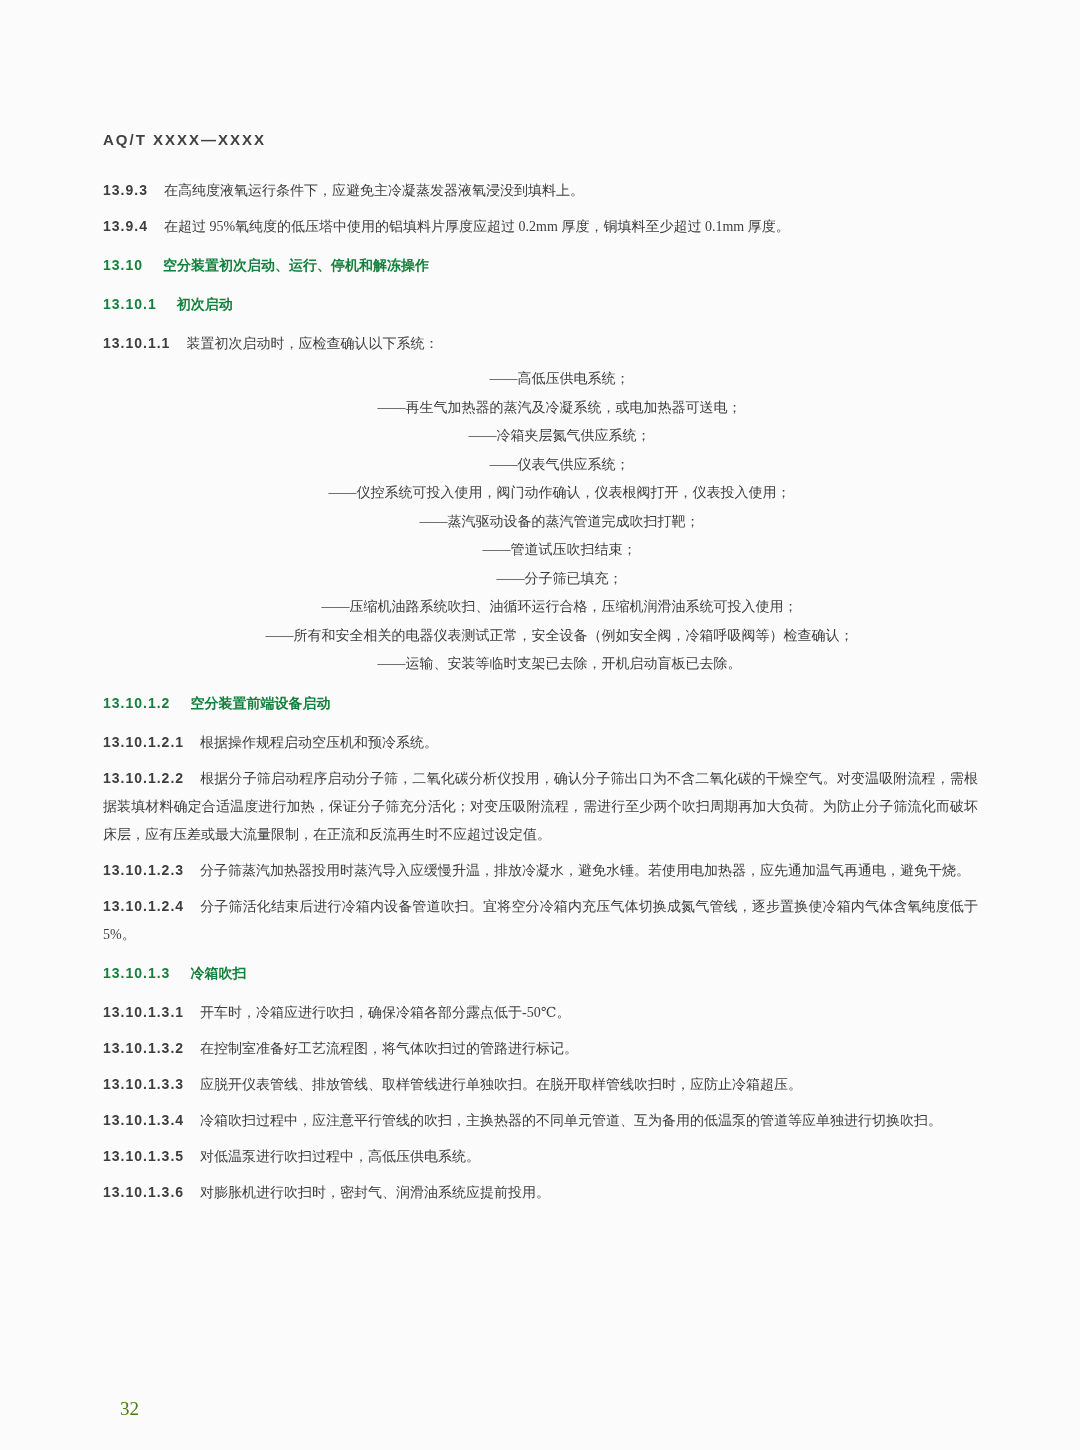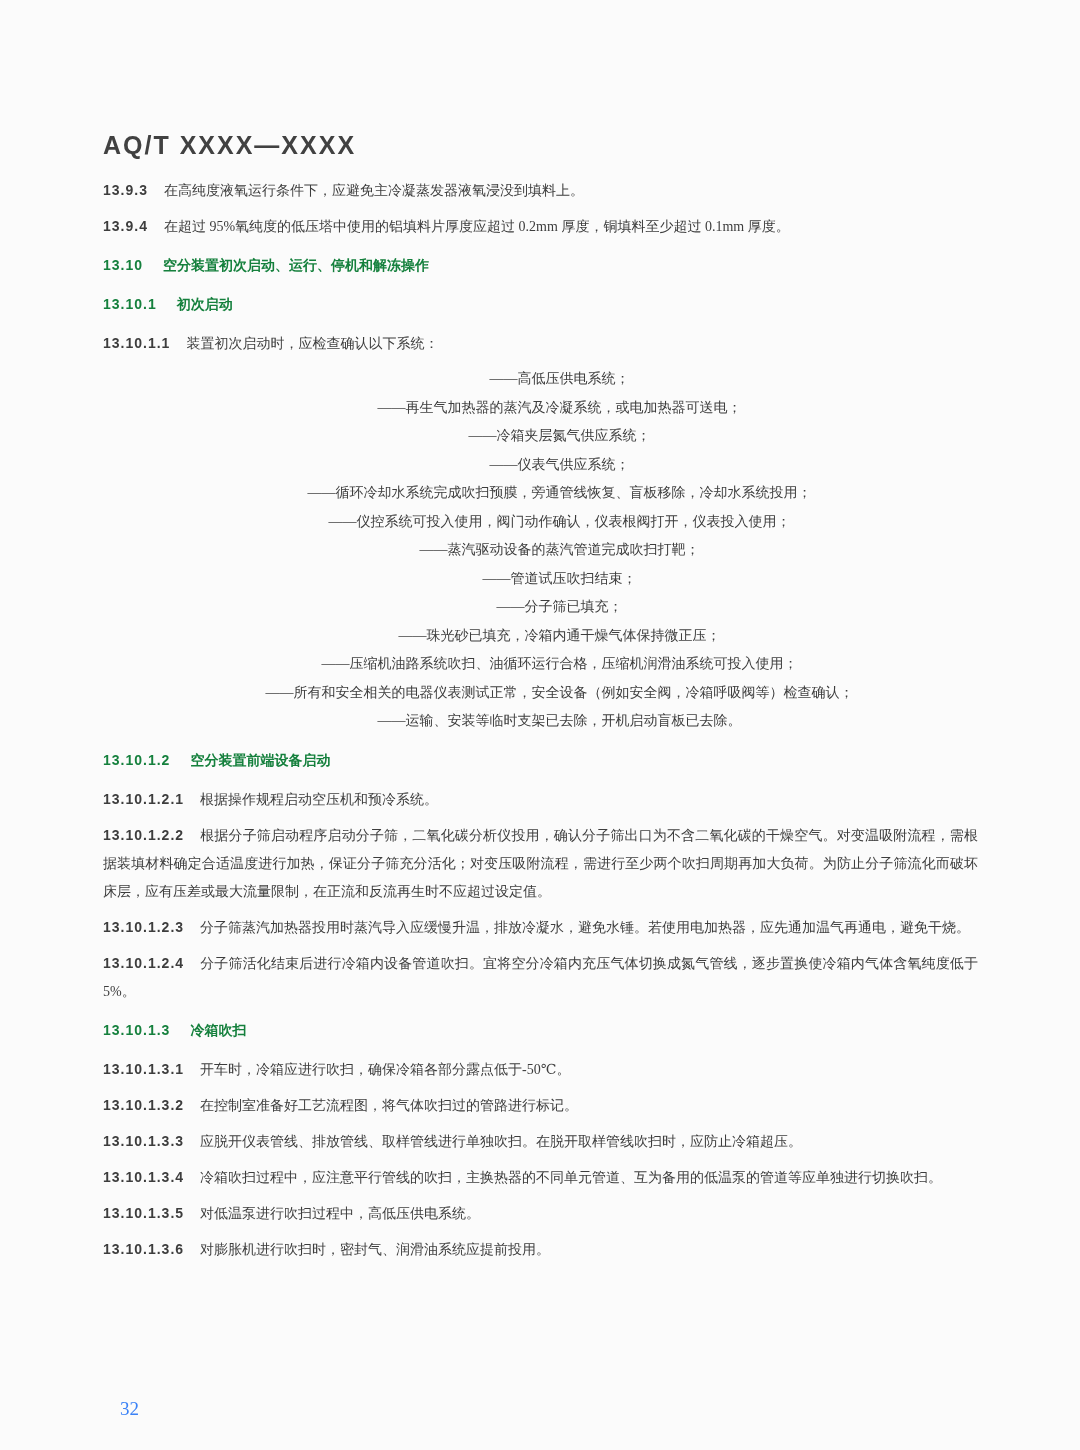--- a/index.html
+++ b/index.html
@@ -15,21 +15,21 @@
     background: #fbfbfb;
     color: #3d3d3d;
     font-family: "Liberation Serif", "DejaVu Serif", serif;
     overflow: hidden;
   }
   .running-header {
     position: absolute;
     top: 131px;
     left: 103px;
     font-family: "Liberation Sans", "DejaVu Sans", sans-serif;
-    font-size: 25px;
+    font-size: 15px;
     font-weight: 600;
     letter-spacing: 2px;
     color: #414141;
   }
   .doc-body {
     position: absolute;
     top: 169px;
     left: 103px;
     width: 875px;
   }
@@ -64,46 +64,44 @@
     white-space: nowrap;
   }
   .heading .clause-number {
     margin-right: 20px;
   }
   .page-number {
     position: absolute;
     top: 1398px;
     left: 120px;
     font-size: 19px;
-    color: #3b82f6;
+    color: #4d7c0f;
     font-family: "Liberation Serif", "DejaVu Serif", serif;
   }
 </style>
 </head>
 <body>
 
 <div class="page">
   <div class="running-header">AQ/T XXXX—XXXX</div>
 
   <main class="doc-body">
       <p class="block clause"><span class="clause-number">13.9.3</span><span class="clause-text">在高纯度液氧运行条件下，应避免主冷凝蒸发器液氧浸没到填料上。</span></p>
       <p class="block clause"><span class="clause-number">13.9.4</span><span class="clause-text">在超过 95%氧纯度的低压塔中使用的铝填料片厚度应超过 0.2mm 厚度，铜填料至少超过 0.1mm 厚度。</span></p>
       <p class="block heading"><span class="clause-number">13.10</span><span class="clause-text">空分装置初次启动、运行、停机和解冻操作</span></p>
       <p class="block heading"><span class="clause-number">13.10.1</span><span class="clause-text">初次启动</span></p>
       <p class="block clause"><span class="clause-number">13.10.1.1</span><span class="clause-text">装置初次启动时，应检查确认以下系统：</span></p>
       <p class="block list-item"><span class="clause-text">——高低压供电系统；</span></p>
       <p class="block list-item"><span class="clause-text">——再生气加热器的蒸汽及冷凝系统，或电加热器可送电；</span></p>
       <p class="block list-item"><span class="clause-text">——冷箱夹层氮气供应系统；</span></p>
       <p class="block list-item"><span class="clause-text">——仪表气供应系统；</span></p>
-      <p class="block list-item"><span class="clause-text">——循环冷却水系统完成吹扫预膜，旁通管线恢复、盲板移除，冷却水系统投用；</span></p>
       <p class="block list-item"><span class="clause-text">——仪控系统可投入使用，阀门动作确认，仪表根阀打开，仪表投入使用；</span></p>
       <p class="block list-item"><span class="clause-text">——蒸汽驱动设备的蒸汽管道完成吹扫打靶；</span></p>
       <p class="block list-item"><span class="clause-text">——管道试压吹扫结束；</span></p>
       <p class="block list-item"><span class="clause-text">——分子筛已填充；</span></p>
-      <p class="block list-item"><span class="clause-text">——珠光砂已填充，冷箱内通干燥气体保持微正压；</span></p>
       <p class="block list-item"><span class="clause-text">——压缩机油路系统吹扫、油循环运行合格，压缩机润滑油系统可投入使用；</span></p>
       <p class="block list-item"><span class="clause-text">——所有和安全相关的电器仪表测试正常，安全设备（例如安全阀，冷箱呼吸阀等）检查确认；</span></p>
       <p class="block list-item"><span class="clause-text">——运输、安装等临时支架已去除，开机启动盲板已去除。</span></p>
       <p class="block heading"><span class="clause-number">13.10.1.2</span><span class="clause-text">空分装置前端设备启动</span></p>
       <p class="block clause"><span class="clause-number">13.10.1.2.1</span><span class="clause-text">根据操作规程启动空压机和预冷系统。</span></p>
       <p class="block clause"><span class="clause-number">13.10.1.2.2</span><span class="clause-text">根据分子筛启动程序启动分子筛，二氧化碳分析仪投用，确认分子筛出口为不含二氧化碳的干燥空气。对变温吸附流程，需根据装填材料确定合适温度进行加热，保证分子筛充分活化；对变压吸附流程，需进行至少两个吹扫周期再加大负荷。为防止分子筛流化而破坏床层，应有压差或最大流量限制，在正流和反流再生时不应超过设定值。</span></p>
       <p class="block clause"><span class="clause-number">13.10.1.2.3</span><span class="clause-text">分子筛蒸汽加热器投用时蒸汽导入应缓慢升温，排放冷凝水，避免水锤。若使用电加热器，应先通加温气再通电，避免干烧。</span></p>
       <p class="block clause"><span class="clause-number">13.10.1.2.4</span><span class="clause-text">分子筛活化结束后进行冷箱内设备管道吹扫。宜将空分冷箱内充压气体切换成氮气管线，逐步置换使冷箱内气体含氧纯度低于 5%。</span></p>
       <p class="block heading"><span class="clause-number">13.10.1.3</span><span class="clause-text">冷箱吹扫</span></p>
       <p class="block clause"><span class="clause-number">13.10.1.3.1</span><span class="clause-text">开车时，冷箱应进行吹扫，确保冷箱各部分露点低于-50℃。</span></p>

